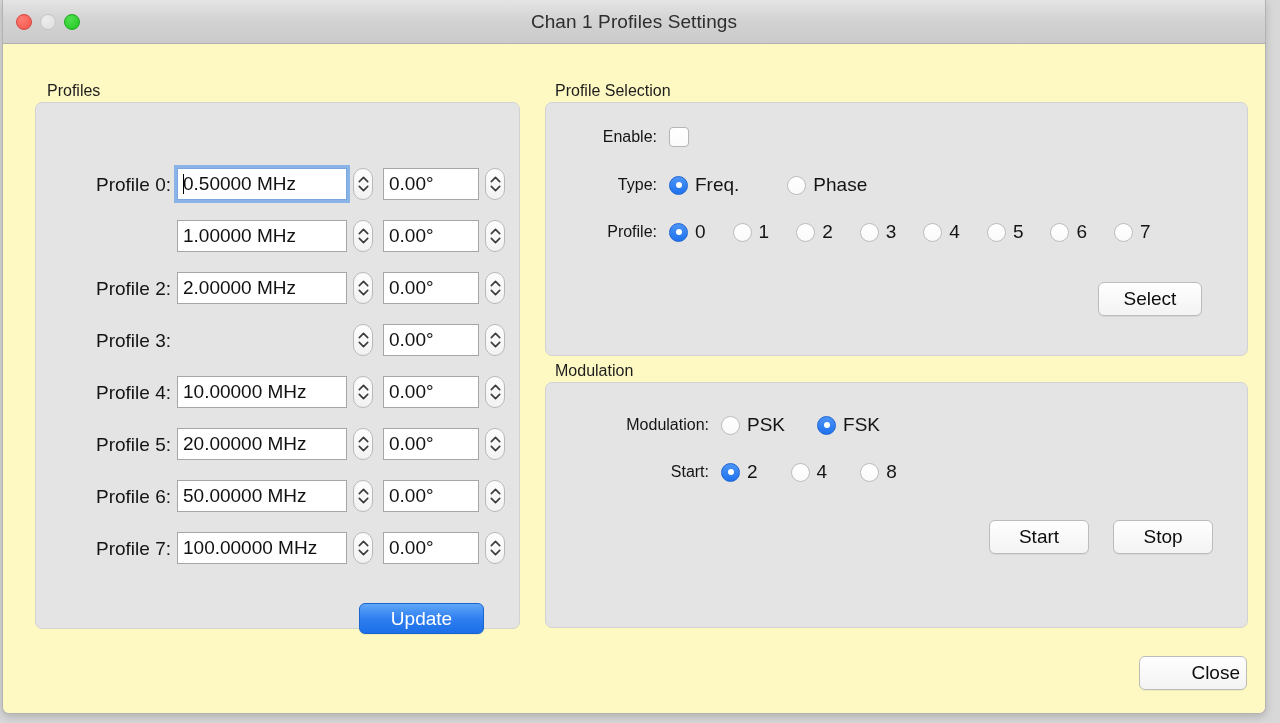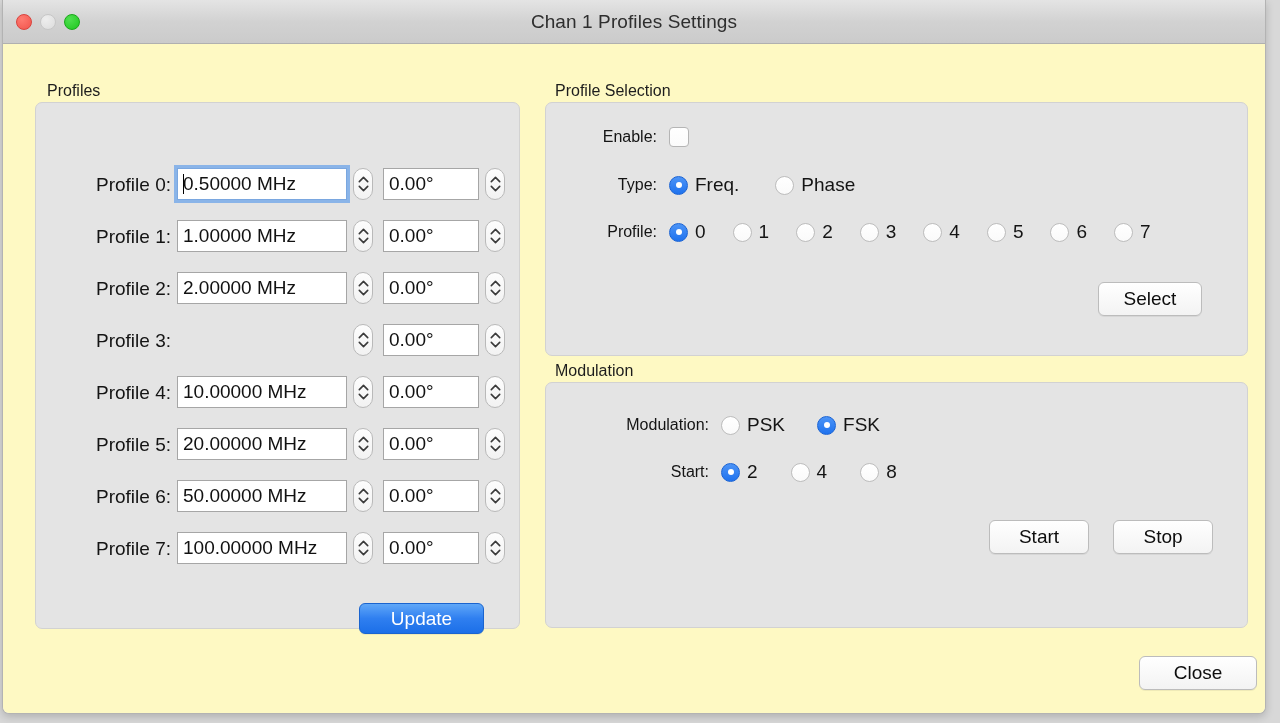--- a/index.html
+++ b/index.html
@@ -232,21 +232,20 @@
               </svg>
             </span>
             <span class="down">
               <svg width="11" height="7" viewBox="0 0 11 7">
                 <path d="M1.3 1.4 L5.5 5.6 L9.7 1.4" fill="none" stroke="#3a3a3a" stroke-width="1.6" stroke-linecap="round" stroke-linejoin="round"></path>
               </svg>
             </span>
           </div>
         </div>
         <div class="prow" style="top: 118px;">
-          <div class="plabel">Profile 1:</div>
           <div class="tfield freq">1.00000 MHz</div>
           <div class="stepper st-freq">
             <span class="up">
               <svg width="11" height="7" viewBox="0 0 11 7">
                 <path d="M1.3 5.6 L5.5 1.4 L9.7 5.6" fill="none" stroke="#3a3a3a" stroke-width="1.6" stroke-linecap="round" stroke-linejoin="round"></path>
               </svg>
             </span>
             <span class="down">
               <svg width="11" height="7" viewBox="0 0 11 7">
                 <path d="M1.3 1.4 L5.5 5.6 L9.7 1.4" fill="none" stroke="#3a3a3a" stroke-width="1.6" stroke-linecap="round" stroke-linejoin="round"></path>
@@ -447,21 +446,21 @@
     <div class="group-title" style="left:552px; top:38px;">Profile Selection</div>
     <div class="groupbox" style="left:542px; top:58px; width:703px; height:254px;"></div>
 
     <div class="row" style="left:566px; top:83px;">
       <span class="rlabel" style="width:88px; text-align:right;">Enable:</span>
       <span class="checkbox" style="margin-left:12px;"></span>
     </div>
 
     <div class="row" style="left:566px; top:130px;">
       <span class="rlabel" style="width:88px; text-align:right;">Type:</span>
-      <span id="type-options" style="display:flex; align-items:center; margin-left:12px; gap:36px;">
+      <span id="type-options" style="display:flex; align-items:center; margin-left:12px; gap:48px;">
           <span class="opt">
             <span class="radio on"></span>
             <span class="txt">Freq.</span>
           </span>
           <span class="opt">
             <span class="radio off"></span>
             <span class="txt">Phase</span>
           </span>
         </span>
     </div>
@@ -537,16 +536,16 @@
           <span class="opt">
             <span class="radio off"></span>
             <span class="txt">8</span>
           </span>
         </span>
     </div>
 
     <button class="btn" style="left:986px; top:476px; width:100px; height:34px;">Start</button>
     <button class="btn" style="left:1110px; top:476px; width:100px; height:34px;">Stop</button>
 
-    <button class="btn" style="left:1136px; top:612px; width:118px; height:34px;">Close</button>
+    <button class="btn" style="left:1136px; top:612px; width:108px; height:34px;text-align:right;">Close</button>
 
   </div>
 </div>
 
 </body></html>

